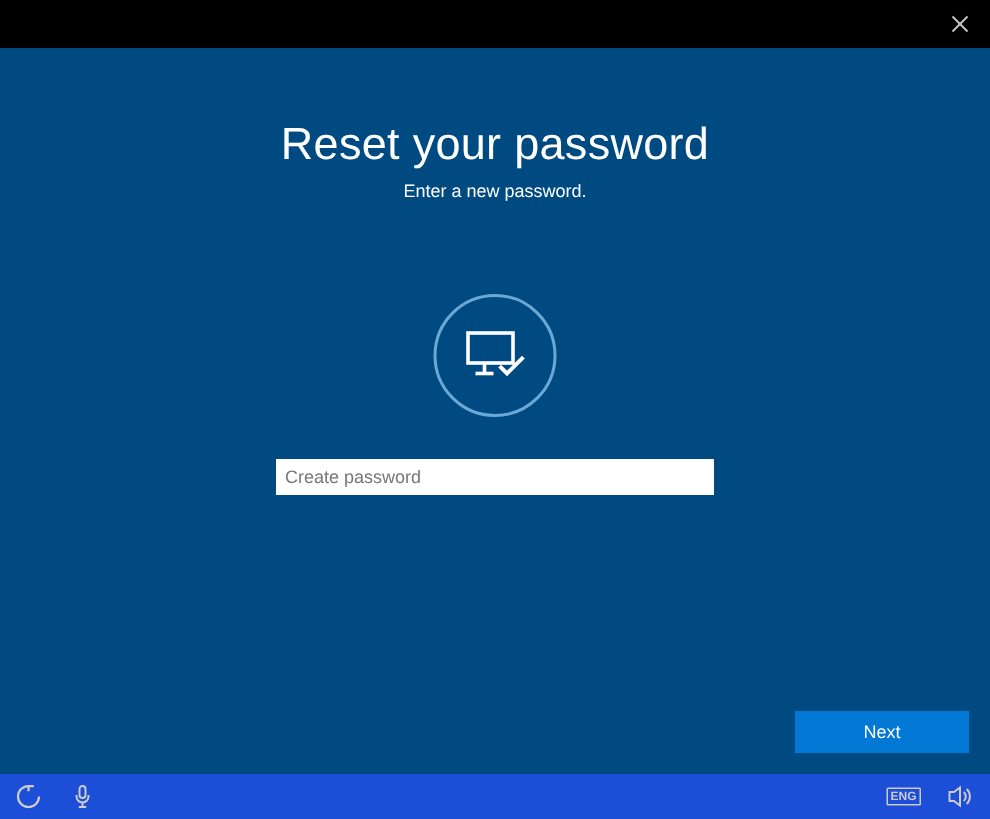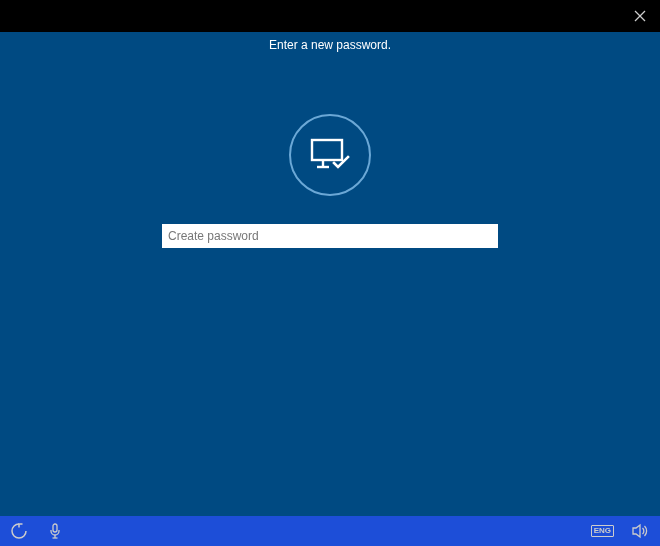--- a/index.html
+++ b/index.html
@@ -49,21 +49,21 @@
   .device-circle {
     margin-top: 62px;
     width: 82px; height: 82px;
     border: 2px solid #6ba8d6;
     border-radius: 50%;
     display: flex; align-items: center; justify-content: center;
   }
   .device-circle svg { display: block; }
   .pw-input {
     margin-top: 28px;
-    width: 336px;
+    width: 292px;
     height: 24px;
     background: #fff;
     color: #000;
     border: none;
     font-size: 12px;
     padding: 0 6px;
     outline: none;
     font-family: inherit;
   }
   .pw-input::placeholder { color: #777; }
@@ -112,33 +112,35 @@
 <div class="titlebar">
   <div class="close">
     <svg width="12" height="12" viewBox="0 0 12 12">
       <line x1="1" y1="1" x2="11" y2="11" stroke-width="1.2"></line>
       <line x1="11" y1="1" x2="1" y2="11" stroke-width="1.2"></line>
     </svg>
   </div>
 </div>
 
 <div class="stage">
+  <div class="heading">Reset your password</div>
   <div class="subheading">Enter a new password.</div>
 
   <div class="device-circle">
     <svg width="44" height="38" viewBox="0 0 44 38" fill="none">
       <rect x="4" y="4" width="30" height="20" stroke="#fff" stroke-width="2.4"></rect>
       <line x1="15" y1="24" x2="15" y2="30" stroke="#fff" stroke-width="2.4"></line>
       <line x1="9" y1="31" x2="21" y2="31" stroke="#fff" stroke-width="2.4"></line>
       <polyline points="26,27 30,31 40,21" stroke="#fff" stroke-width="2.6" fill="none" stroke-linecap="square"></polyline>
     </svg>
   </div>
 
   <input type="password" class="pw-input" autofocus="" placeholder="Create password" style="">
 
+  <button class="next-btn">Next</button>
 </div>
 
 <div class="taskbar">
   <div class="tb-icon">
     <svg width="16" height="16" viewBox="0 0 16 16" fill="none">
       <path d="M8 1 A7 7 0 1 0 15 8" stroke="#ccc" stroke-width="1.5" fill="none"></path>
       <polyline points="11.5,1 8,1 8,4.5" stroke="#ccc" stroke-width="1.5" fill="none"></polyline>
     </svg>
   </div>
   <div class="tb-icon">

